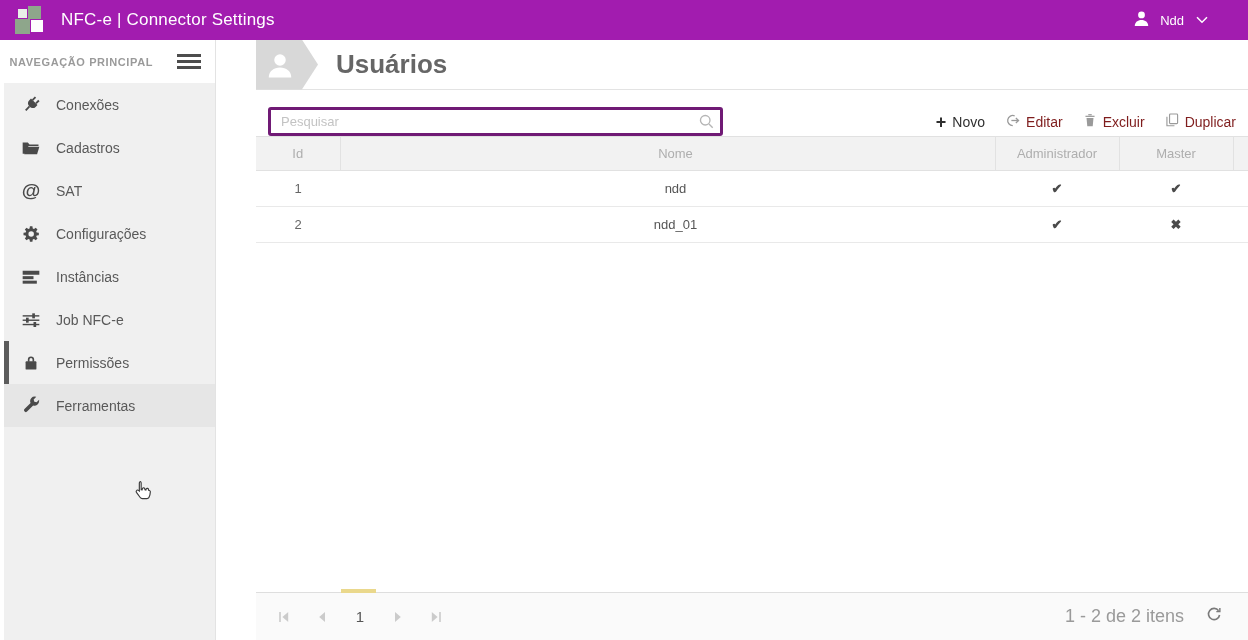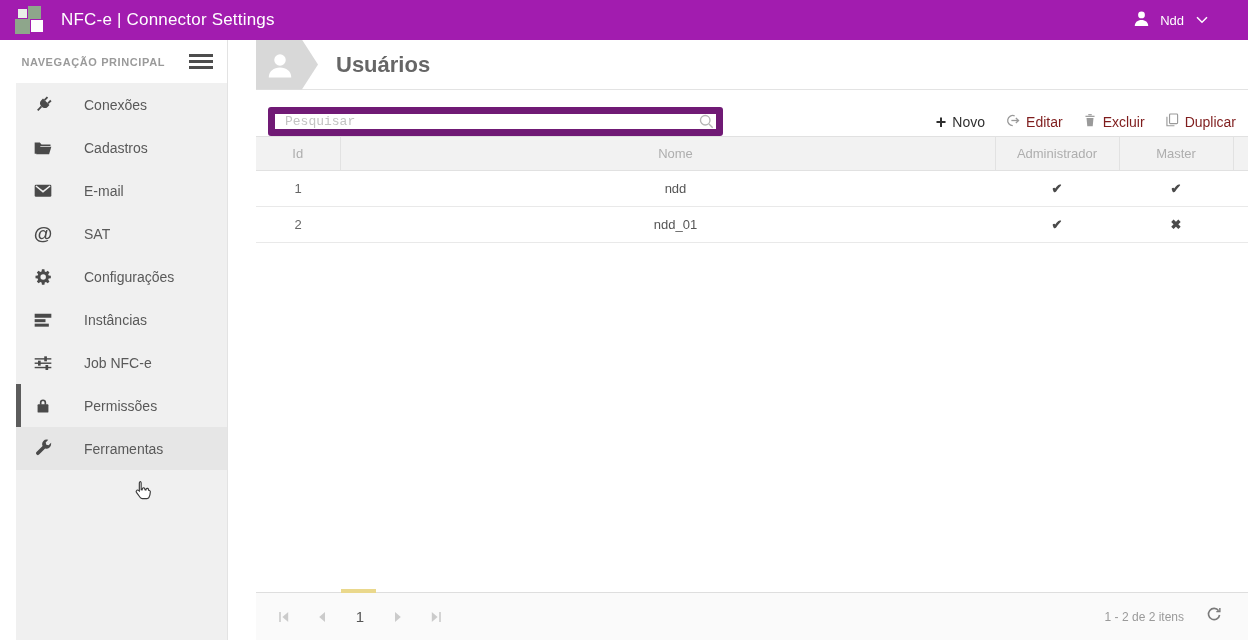--- a/index.html
+++ b/index.html
@@ -13,42 +13,42 @@
   .logo .sq1 { left:5px;  top:5px;  width:9px;  height:9px;  background:#e9efe8; }
   .logo .sq2 { left:15px; top:2px;  width:13px; height:13px; background:#8ea68b; }
   .logo .sq3 { left:2px;  top:15px; width:15px; height:15px; background:#8ea68b; }
   .logo .sq4 { left:18px; top:16px; width:12px; height:12px; background:#fdfdfd; }
   .app-title { margin-left:16px; font-size:17px; font-weight:400; letter-spacing:.2px; }
   .topbar-right { margin-left:auto; display:flex; align-items:center; padding-right:40px; cursor:pointer; }
   .user-name { font-size:13px; margin-left:9px; }
   .chev { margin-left:12px; display:flex; }
 
   
-  .sidebar { position:absolute; top:40px; left:16px; width:212px; height:600px; background:#f0f0f0; border-right:1px solid #e3e3e3; }
+  .sidebar { position:absolute; top:40px; left:4px; width:212px; height:600px; background:#f0f0f0; border-right:1px solid #e3e3e3; }
   .sidebar-header { height:43px; background:#fff; display:flex; align-items:center; justify-content:flex-end; padding-right:14px; }
   .nav-label { font-size:11px; font-weight:700; color:#9a9a9a; letter-spacing:.6px; text-transform:uppercase; }
   .hamburger { width:24px; margin-left:24px; cursor:pointer; }
   .hamburger div { height:3px; background:#4d4d4d; margin:3px 0; }
   .nav-item { height:43px; display:flex; align-items:center; padding-left:15px; cursor:pointer; color:#595959; }
   .nav-item .nicon { width:24px; display:flex; justify-content:center; }
-  .nav-item .nlabel { margin-left:29px; font-size:14px; }
+  .nav-item .nlabel { margin-left:13px; font-size:14px; }
   .nav-item.active { border-left:5px solid #5c5c5c; padding-left:10px; }
   .nav-item.hovered { background:#e6e6e6; }
   .at-glyph { font-size:19px; font-weight:600; color:#4a4a4a; line-height:1; }
 
   
   .main { position:absolute; top:40px; left:256px; width:992px; height:600px; background:#fff; }
   .page-header { height:50px; border-bottom:1px solid #e3e3e3; display:flex; align-items:center; }
   .badge { width:62px; height:50px; background:#d8d8d8; clip-path:polygon(0 0,74% 0,100% 50%,74% 100%,0 100%); display:flex; align-items:center; padding-left:9px; }
-  .page-title { margin-left:18px; font-size:22px; font-weight:600; color:#666; }
+  .page-title { margin-left:18px; font-size:26px; font-weight:600; color:#666; }
 
   .content { padding:17px 12px 0 12px; }
   .search-row { display:flex; align-items:center; justify-content:space-between; }
   .search-box { position:relative; width:455px; }
-  .search-box input { width:100%; height:29px; border:7px solid #701a75; border-radius:3px; padding:0 32px 0 10px; font-size:13px; color:#555; outline:none; font-family:Liberation Mono, monospace; }
+  .search-box input { width:100%; height:29px; border:3px solid #701a75; border-radius:3px; padding:0 32px 0 10px; font-size:13px; color:#555; outline:none; font-family:Liberation Sans, sans-serif; }
   .search-box input::placeholder { color:#c3c3c3; }
   .search-icon { position:absolute; right:8px; top:6px; }
 
   .toolbar { display:flex; align-items:center; gap:20px; }
   .tb-btn { display:flex; align-items:center; gap:6px; font-size:14px; color:#7f1d1d; cursor:pointer; white-space:nowrap; }
   .tb-btn.primary { color:#2f2f2f; }
   .plus-glyph { font-size:18px; font-weight:700; line-height:14px; }
 
   
   .grid { margin-top:0; width:100%; border-collapse:collapse; font-size:13px; table-layout:fixed; }
@@ -60,21 +60,21 @@
   .grid td.idcell { color:#666; text-align:center; }
   .grid td.boolcell { text-align:center; font-weight:700; color:#4a4a4a; font-size:13px; }
 
   
   .footer { position:absolute; left:0; right:0; bottom:0; height:48px; background:#fafafa; border-top:1px solid #dedede; display:flex; align-items:center; }
   .page-indicator { position:absolute; top:-4px; left:85px; width:35px; height:4px; background:#ead88c; }
   .pager { display:flex; align-items:center; padding-left:9px; }
   .pager-btn { width:38px; display:flex; justify-content:center; align-items:center; cursor:pointer; }
   .page-num { width:38px; text-align:center; font-size:15px; color:#555; cursor:pointer; }
   .footer-right { margin-left:auto; display:flex; align-items:center; gap:22px; padding-right:26px; }
-  .status-text { font-size:12px; color:#9a9a9a; }
+  .status-text { font-size:18px; color:#9a9a9a; }
 
   
   .hand-cursor { position:absolute; left:131px; top:479px; z-index:20; pointer-events:none; }
 </style>
 </head>
 <body>
 
 <div class="topbar">
   <div class="logo">
     <div class="sq1"></div>
@@ -127,29 +127,20 @@
   <div class="nav-item">
     <span class="nicon">
       <svg viewBox="0 0 24 24" width="20" height="20" fill="#4a4a4a">
           <path d="M2 5.5h6.2l2 2.2H21v1.8H9l-3.2 9.5H2z"></path>
           <path d="M7 10.6h15l-2.7 8.9H3.9z"></path>
         </svg>
     </span>
     <span class="nlabel">Cadastros</span>
   </div>
 
-  <div class="nav-item">
-    <span class="nicon">
-      <svg viewBox="0 0 24 24" width="20" height="20" fill="#4a4a4a">
-          <rect x="2" y="4.5" width="20" height="14.5" rx="1.5"></rect>
-          <path d="M3.5 6L12 12.8 20.5 6" fill="none" stroke="#f0f0f0" stroke-width="1.8"></path>
-        </svg>
-    </span>
-    <span class="nlabel">E-mail</span>
-  </div>
 
   <div class="nav-item">
     <span class="nicon">
         <span class="at-glyph">@</span>
       </span>
     <span class="nlabel">SAT</span>
   </div>
 
   <div class="nav-item">
     <span class="nicon">

